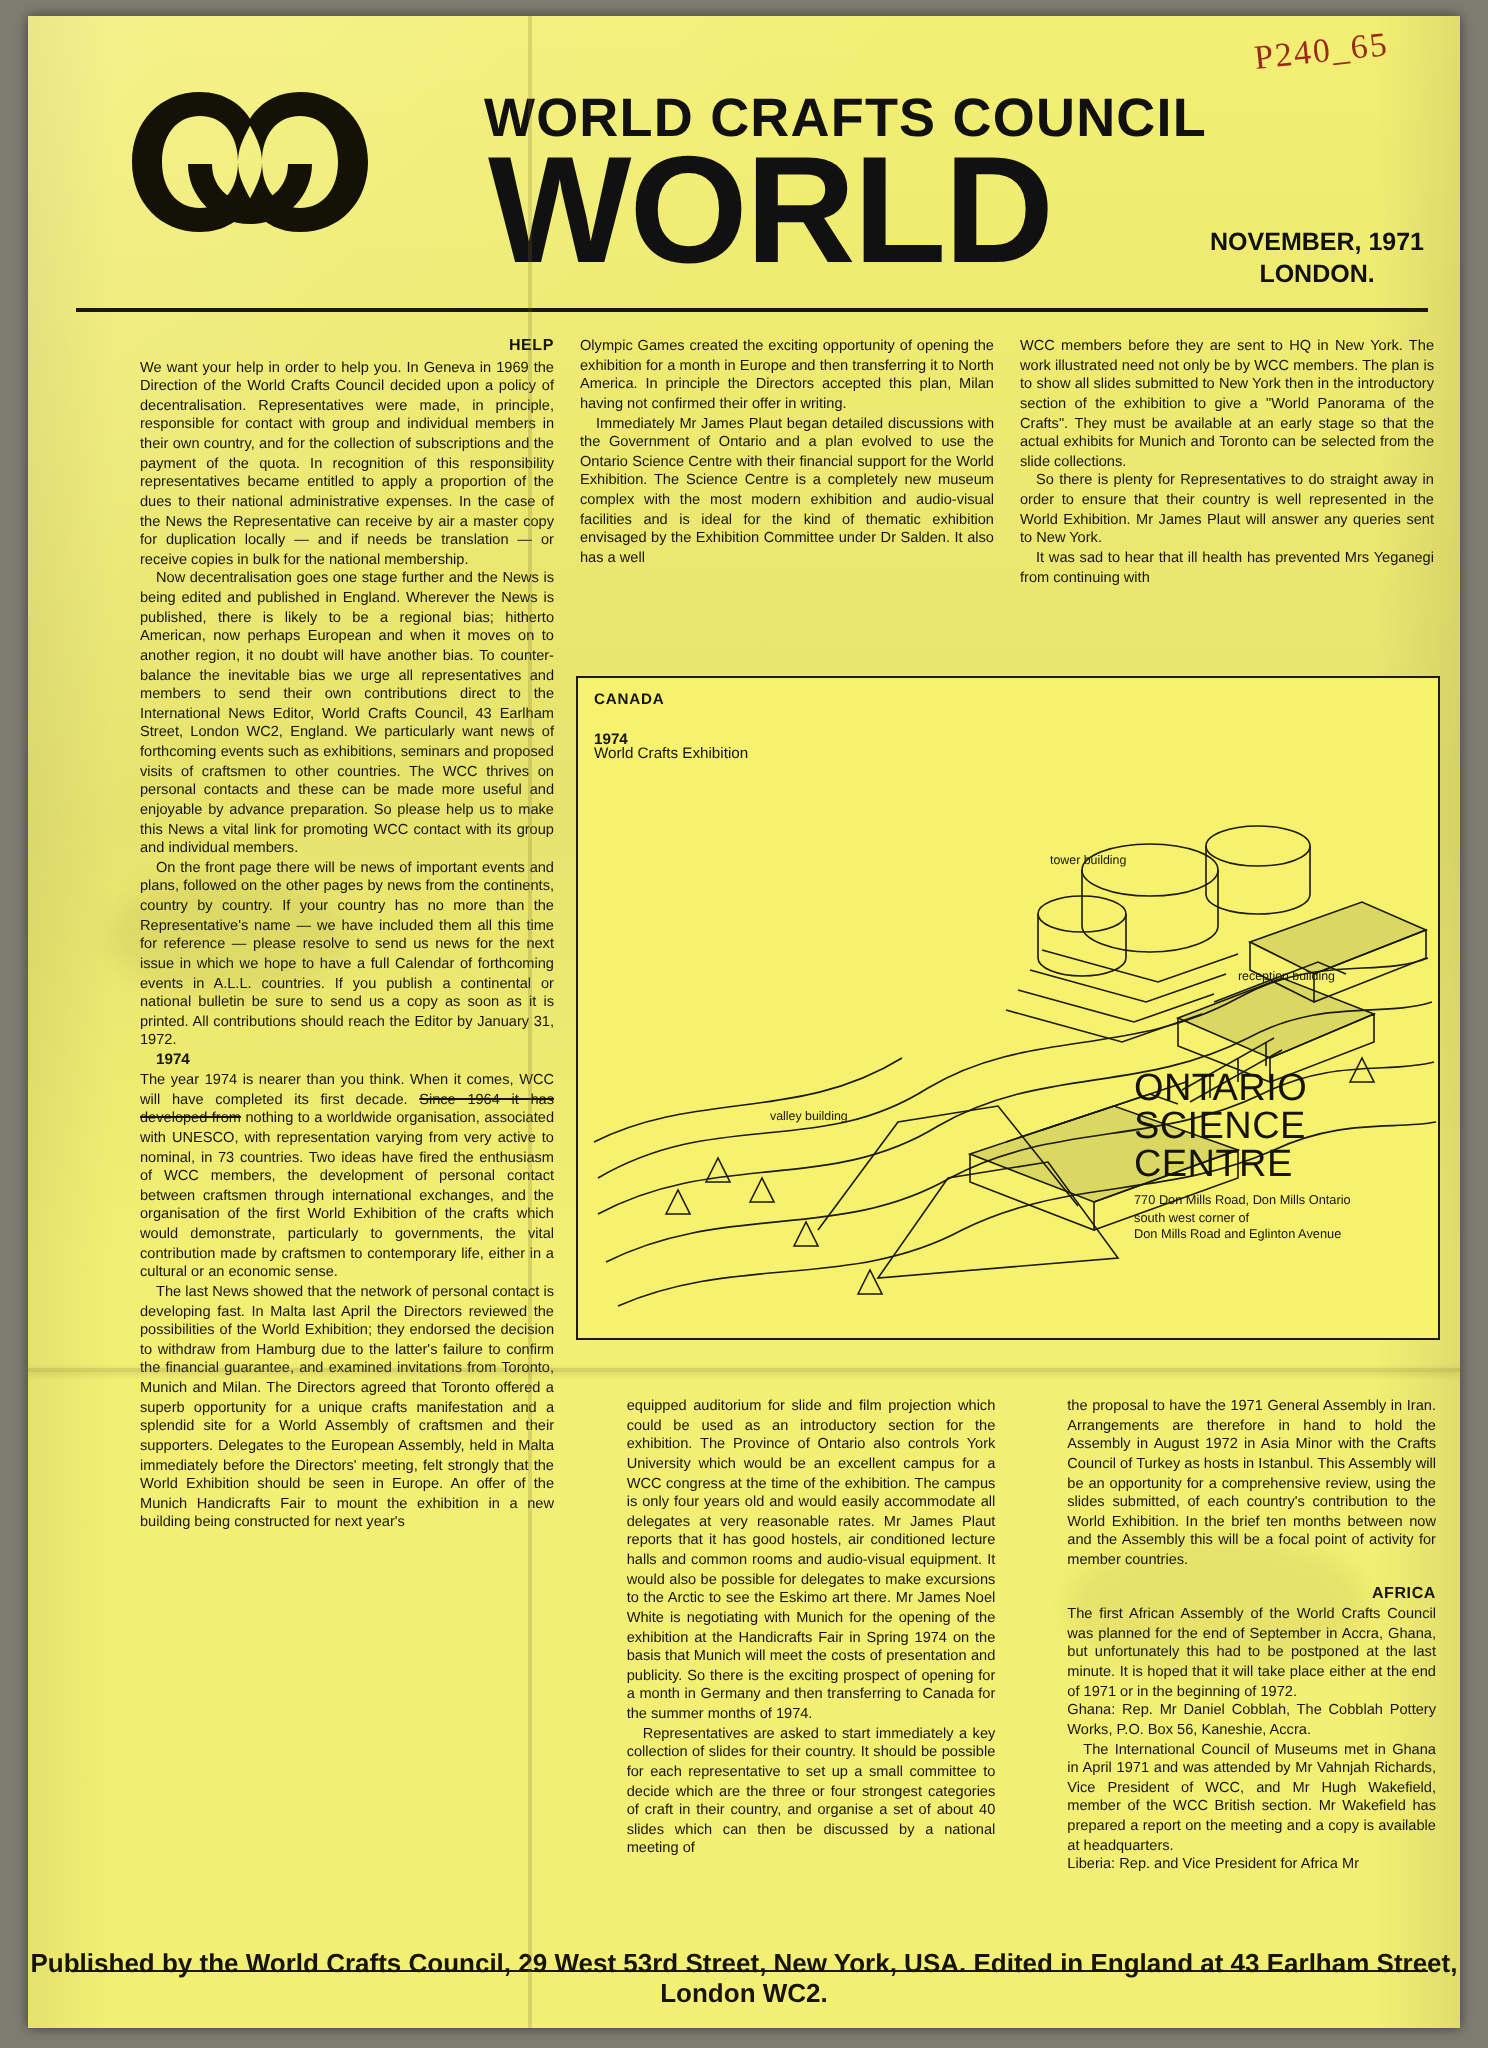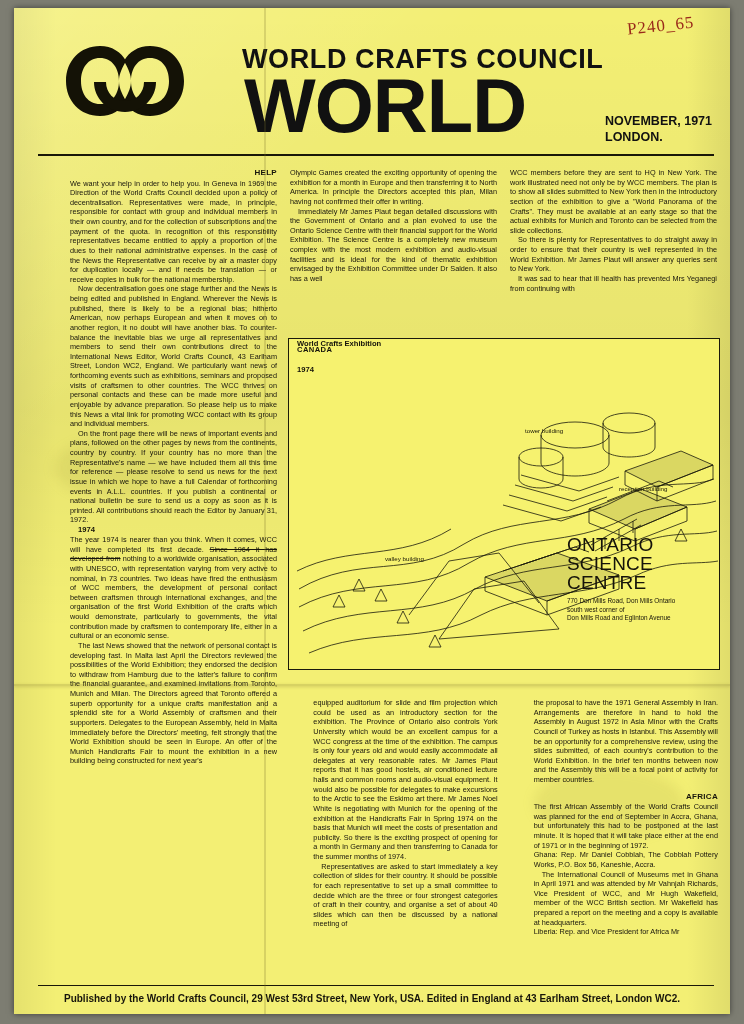--- a/index.html
+++ b/index.html
@@ -75,21 +75,21 @@
     font-weight: bold;
     letter-spacing: -1px;
     line-height: 0.95;
     color: #111;
     font-family: "Liberation Sans", sans-serif;
   }
   #issue-date {
     position: absolute;
     right: 18px;
     top: 106px;
-    text-align: left;
+    text-align: center;
     font-size: 12.5px;
     font-weight: bold;
     line-height: 1.25;
     color: #111;
   }
   #archive-mark {
     position: absolute;
     right: 36px;
     top: 8px;
     font-size: 17px;
@@ -152,22 +152,22 @@
     height: 330px;
     border: 1px solid #1b1a0c;
     background: #f6f26f;
     overflow: hidden;
   }
   #illo .cap-country {
     position: absolute; left: 8px; top: 6px;
     font-size: 7.6px; font-weight: bold; letter-spacing: 0.4px;
   }
   #illo .cap-title {
-    position: absolute; left: 8px; top: 0;
-    font-size: 7.6px; font-weight: bold; text-align: center;
+    position: absolute; left: 8px; top: 33px;
+    font-size: 7.6px; font-weight: normal; text-align: center;
   }
   #illo .cap-year {
     position: absolute; left: 8px; top: 26px;
     font-size: 7.6px; font-weight: bold;
   }
   #illo .osc-name {
     position: absolute; right: 10px; top: 196px;
     text-align: left; left: 278px;
     font-size: 19px; font-weight: normal; line-height: 1.0;
     letter-spacing: 0.2px;
@@ -193,21 +193,21 @@
     right: 16px;
     bottom: 28px;
     height: 1.5px;
     background: #191708;
   }
   #footer {
     position: absolute;
     left: 0; right: 0;
     bottom: 10px;
     text-align: center;
-    font-size: 10px;
+    font-size: 13px;
     font-weight: bold;
     color: #17150b;
   }
   
   .blotch {
     position: absolute;
     border-radius: 50%;
     background: rgba(150,140,50,0.13);
     filter: blur(6px);
     pointer-events: none;

